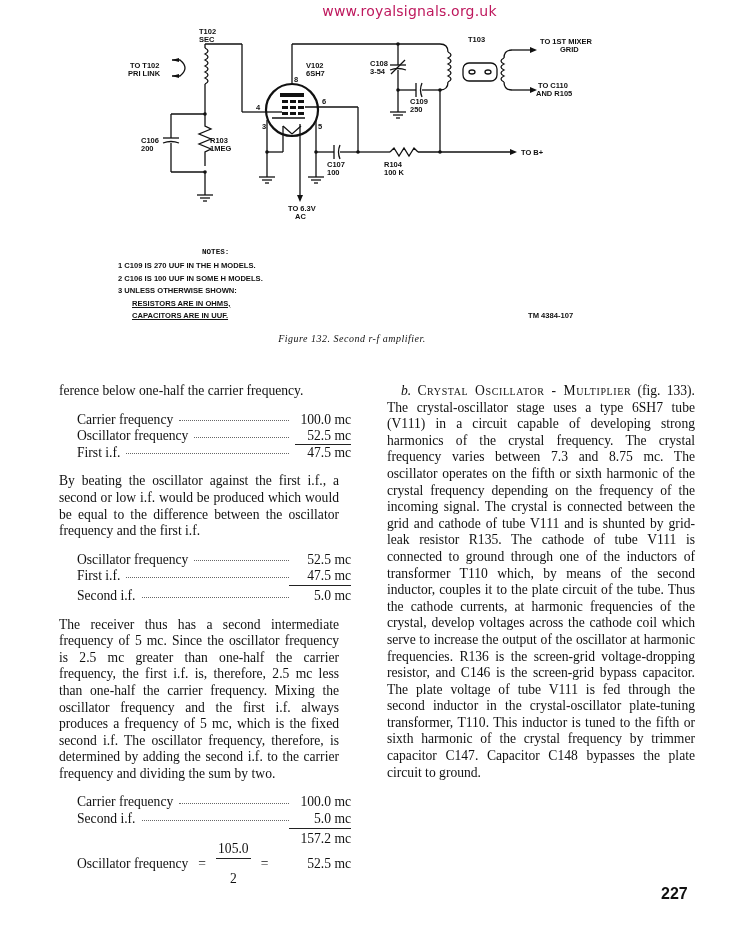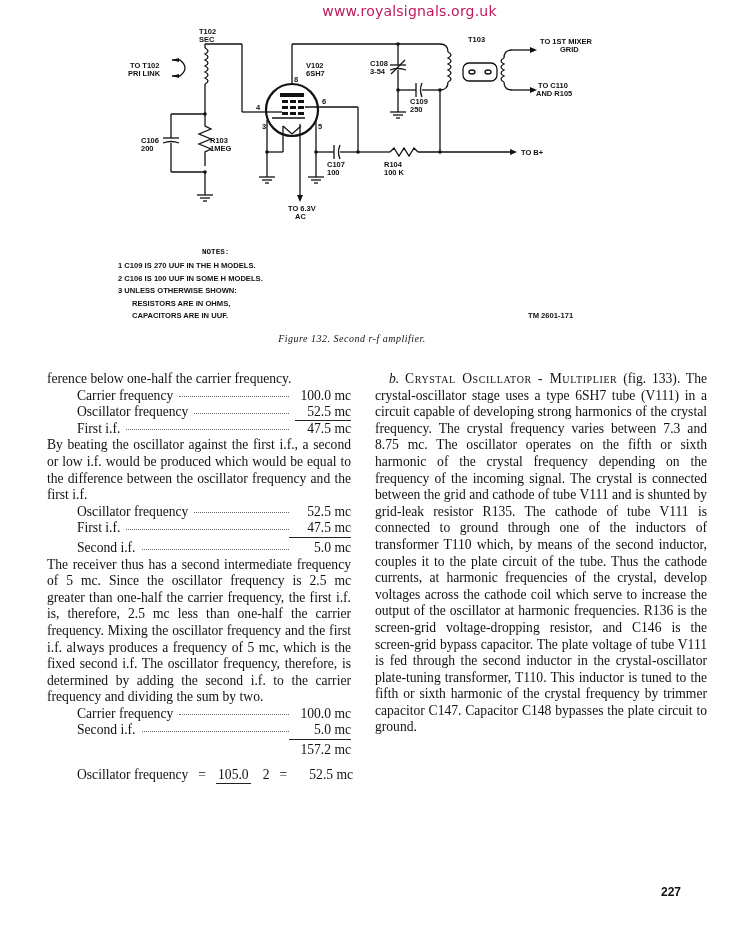--- a/index.html
+++ b/index.html
@@ -4,42 +4,42 @@
 <style>
   html, body { margin:0; padding:0; background:#ffffff; }
   body { width:739px; height:934px; position:relative; overflow:hidden; color:#111; }
   .wm { position:absolute; top:3px; left:0; width:739px; text-align:center;
         font-family:"DejaVu Sans", sans-serif; font-size:14px; color:#be185d; letter-spacing:0.2px;margin-left:40px; }
   .schem { position:absolute; left:0; top:0; width:739px; height:260px; }
   .schem text { font-family:"Liberation Sans", sans-serif; font-weight:bold; font-size:7.5px; fill:#111; }
   .notes { position:absolute; left:118px; top:246px; font-family:"Liberation Sans", sans-serif;
            font-weight:bold; font-size:7.6px; line-height:12.4px; color:#111; }
   .notes .nt { margin-left:84px; margin-bottom:2px;font-family:Liberation Mono, monospace; }
-  .notes .ind { padding-left:14px; }
+  .notes .ind { padding-left:14px;text-decoration:underline; }
   .tm { position:absolute; left:528px; top:311px; font-family:"Liberation Sans", sans-serif; font-weight:bold; font-size:7.6px; }
   .caption { position:absolute; left:0; width:704px; top:333px; text-align:center; font-family:"Liberation Serif", serif;
              font-style:italic; font-size:10px; letter-spacing:0.5px; }
   .col { position:absolute; top:371px; font-family:"Liberation Serif", serif; font-size:13.6px; line-height:16.6px; }
   .colL { left:47px; width:304px; }
   .colR { left:375px; width:332px; }
-  .p { text-align:justify; text-align-last:auto; margin:0; }
+  .p { text-align:justify; text-align-last:auto; margin:12px; }
   .p.last { text-align-last:left; }
   .p.full { text-align-last:justify; }
   .row { display:flex; align-items:center; padding-left:30px; height:16.6px; }
   .row .lbl { white-space:nowrap; }
   .row .dots { flex:1; border-bottom:1px dotted #666; margin:0 6px 3px 6px; height:0; align-self:flex-end; position:relative; top:-4px; }
   .row .val { white-space:nowrap; text-align:right; min-width:56px; }
   .val.ul { border-bottom:1px solid #222; }
   .rule-row { display:flex; justify-content:flex-end; height:3px; }
   .rule { width:62px; border-top:1px solid #222; }
   .indent { text-indent:14px; }
   .sc { font-variant:small-caps; letter-spacing:0.6px; }
-  .frac { display:inline-flex; flex-direction:row; align-items:center; vertical-align:top;gap:12px; }
+  .frac { display:inline-flex; flex-direction:column; align-items:center; vertical-align:top;gap:12px; }
   .frac .num { border-bottom:1px solid #222; padding:0 2px; }
-  .pageno { position:absolute; left:661px; top:885px; font-family:"Liberation Sans", sans-serif; font-weight:bold; font-size:12px; }
+  .pageno { position:absolute; left:661px; top:885px; font-family:"Liberation Sans", sans-serif; font-weight:bold; font-size:16px; }
 </style>
 </head>
 <body>
 
 <div class="wm">www.royalsignals.org.uk</div>
 
 <svg class="schem" viewBox="0 0 739 260">
   <g stroke="#111" stroke-width="1.3" fill="none">
 
     <g>
@@ -197,21 +197,21 @@
 </svg>
 
 <div class="notes">
   <div class="nt">NOTES:</div>
   <div>1  C109 IS 270 UUF IN THE H MODELS.</div>
   <div>2  C106 IS 100 UUF IN SOME H MODELS.</div>
   <div>3  UNLESS OTHERWISE SHOWN:</div>
   <div class="ind">RESISTORS ARE IN OHMS,</div>
   <div class="ind">CAPACITORS ARE IN UUF.</div>
 </div>
-<div class="tm">TM 2601-171</div>
+<div class="tm">TM 4384-107</div>
 <div class="caption">Figure 132.  Second r-f amplifier.</div>
 
 <div class="col colL">
   <p class="p">ference below one-half the carrier frequency.</p>
   <div class="row">
       <span class="lbl">Carrier frequency</span>
       <span class="dots"></span>
       <span class="val">100.0 mc</span>
     </div>
   <div class="row">

